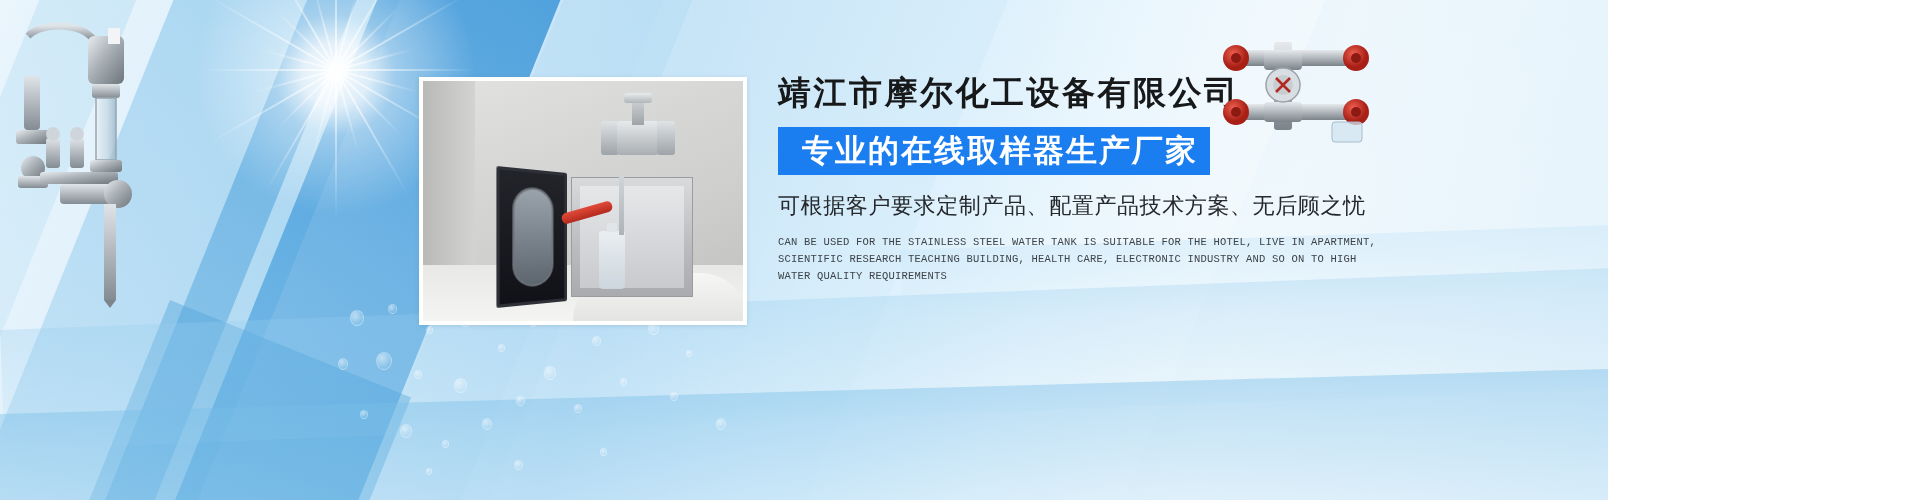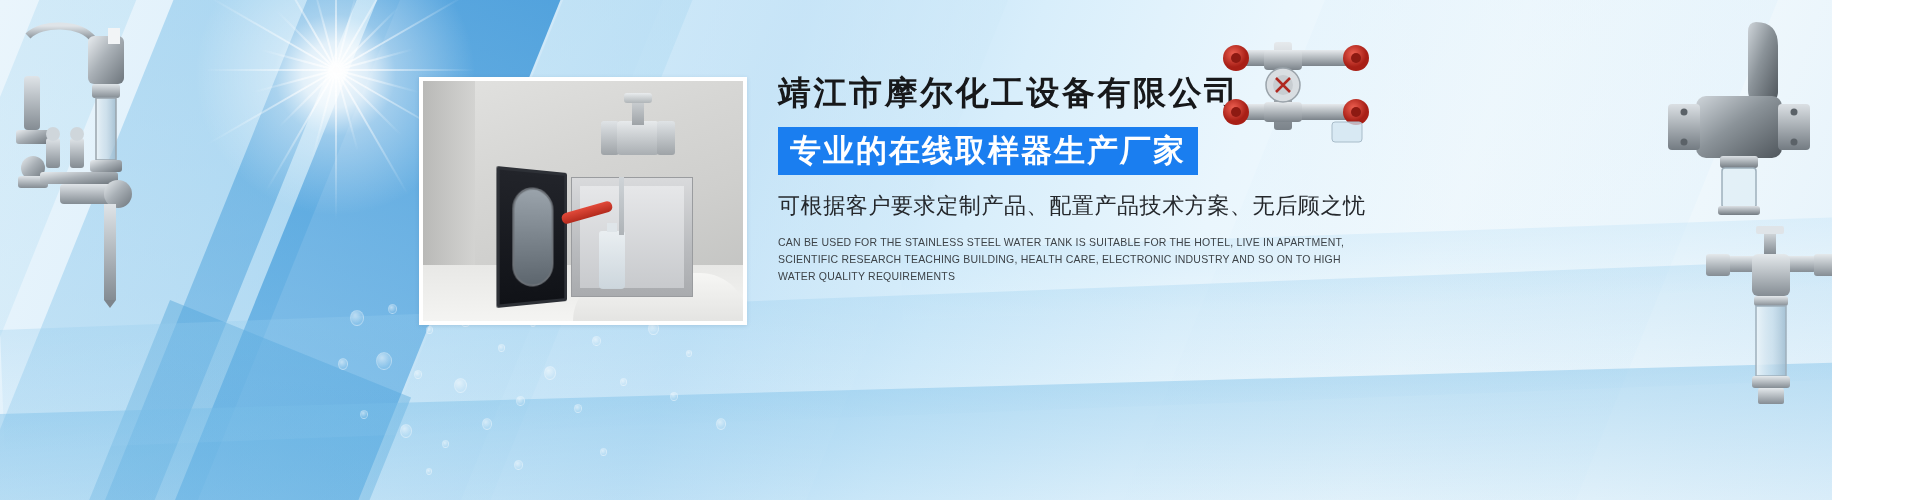--- a/index.html
+++ b/index.html
@@ -4,21 +4,21 @@
 <style>
   html, body {
     margin: 0;
     padding: 0;
     background: #ffffff;
   }
   * { box-sizing: border-box; }
 
   .banner {
     position: relative;
-    width: 1832px;
+    width: 1608px;
     height: 500px;
     overflow: hidden;
     font-family: "Liberation Sans", "DejaVu Sans", sans-serif;
     background: linear-gradient(110deg,
         #eaf5fc 0%,
         #dff0fb 14%,
         #cfe8f8 28%,
         #bfe0f6 40%,
         #d8eefb 52%,
         #eaf6fd 64%,
@@ -212,21 +212,21 @@
   }
   .headline {
     display: inline-block;
     margin-top: 13px;
     background: #1a7ef0;
     color: #ffffff;
     font-weight: 700;
     font-size: 31px;
     letter-spacing: 2px;
     line-height: 1;
-    padding: 8px 12px 9px 12px;
+    padding: 8px 12px 9px 24px;
     white-space: nowrap;
   }
   .subline {
     margin-top: 16px;
     font-size: 22px;
     letter-spacing: .6px;
     color: #25282c;
     white-space: nowrap;
   }
   .cta {
@@ -237,21 +237,21 @@
     font-weight: 700;
     font-size: 25px;
     letter-spacing: 3px;
     line-height: 1;
     padding: 9px 16px 11px 16px;
     white-space: nowrap;
   }
   .eng {
     margin-top: 13px;
     width: 600px;
-    font-family: Liberation Sans, sans-serif;
+    font-family: Liberation Mono, monospace;
     font-size: 10.5px;
     letter-spacing: .2px;
     line-height: 1.65;
     color: #3d4348;
     font-variant: small-caps;
     text-transform: uppercase;
   }
 
   
   .watermark {

